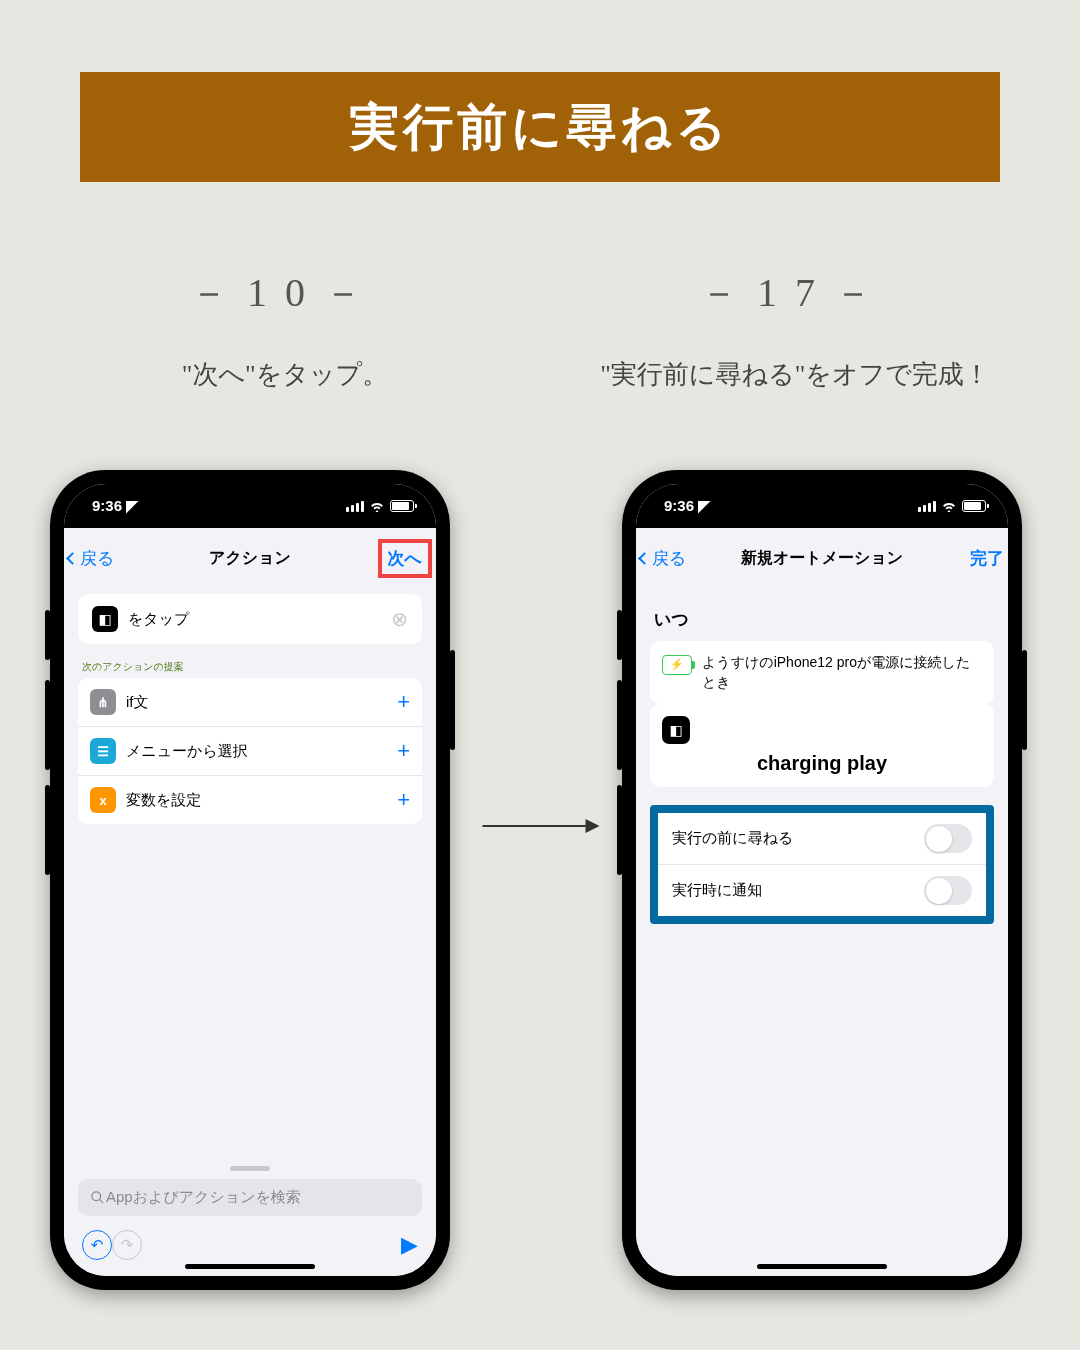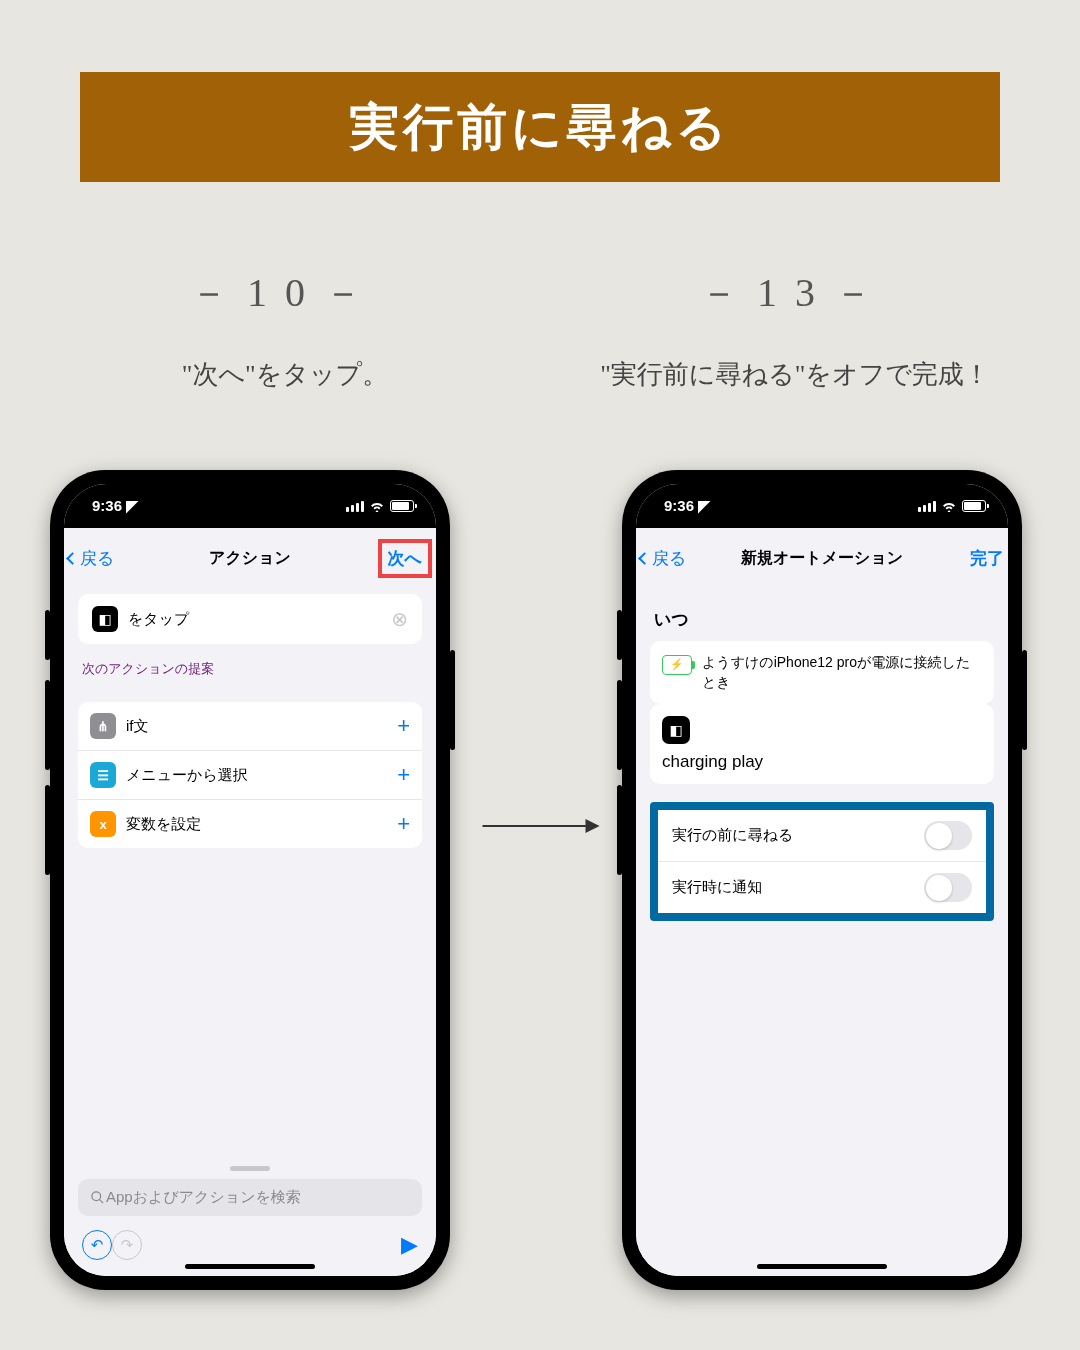--- a/index.html
+++ b/index.html
@@ -159,21 +159,21 @@
   background: #000;
   border-radius: 6px;
   display: flex;
   align-items: center;
   justify-content: center;
   color: #fff;
   font-size: 14px;
   flex-shrink: 0;
 }
 .card-clear { margin-left: auto; color: #c7c7cc; font-size: 20px; }
-.section-label { font-size: 13px; color: #701a75; margin: 16px 4px 24px; }
+.section-label { font-size: 10px; color: #4d7c0f; margin: 16px 4px 4px; }
 .list-row {
   background: #fff;
   padding: 11px 12px;
   display: flex;
   align-items: center;
   gap: 10px;
   font-size: 15px;
   border-bottom: 0.5px solid #e5e5ea;
 }
 .list-group { border-radius: 10px; overflow: hidden; }
@@ -234,21 +234,21 @@
   border: 1.5px solid #34c759;
   border-radius: 4px;
   position: relative;
   flex-shrink: 0;
   margin-top: 2px;
 }
 .charge-icon::after { content:''; position:absolute; right:-4px; top:5px; width:3px; height:8px; background:#34c759; border-radius:0 2px 2px 0; }
 .charge-bolt { position:absolute; left:50%; top:50%; transform:translate(-50%,-50%); color:#34c759; font-size:11px; }
 .action-card { background:#fff; border-radius:10px; padding:12px; }
 .mini-icon { width:28px; height:28px; background:#000; border-radius:7px; display:flex; align-items:center; justify-content:center; color:#fff; font-size:14px; margin-bottom:8px; }
-.action-card-title { font-size:17px; font-weight:400; }
+.action-card-title { font-size:20px; font-weight:700;text-align:center; }
 .toggle-group { border: 8px solid #0369a1; border-radius: 4px; margin-top: 18px; overflow: hidden; }
 .toggle-row {
   background: #fff;
   padding: 11px 14px;
   display: flex;
   justify-content: space-between;
   align-items: center;
   font-size: 15px;
   border-bottom: 0.5px solid #e5e5ea;
 }
@@ -290,21 +290,21 @@
 <body>
 
 <div class="banner">実行前に尋ねる</div>
 
 <div class="steps">
   <div class="step">
     <div class="step-num">－10－</div>
     <div class="step-desc">"次へ"をタップ。</div>
   </div>
   <div class="step">
-    <div class="step-num">－13－</div>
+    <div class="step-num">－17－</div>
     <div class="step-desc">"実行前に尋ねる"をオフで完成！</div>
   </div>
 </div>
 
 <div class="arrow"></div>
 
 <div class="phones">
 
   <div class="phone">
     <div class="btn-right"></div>

